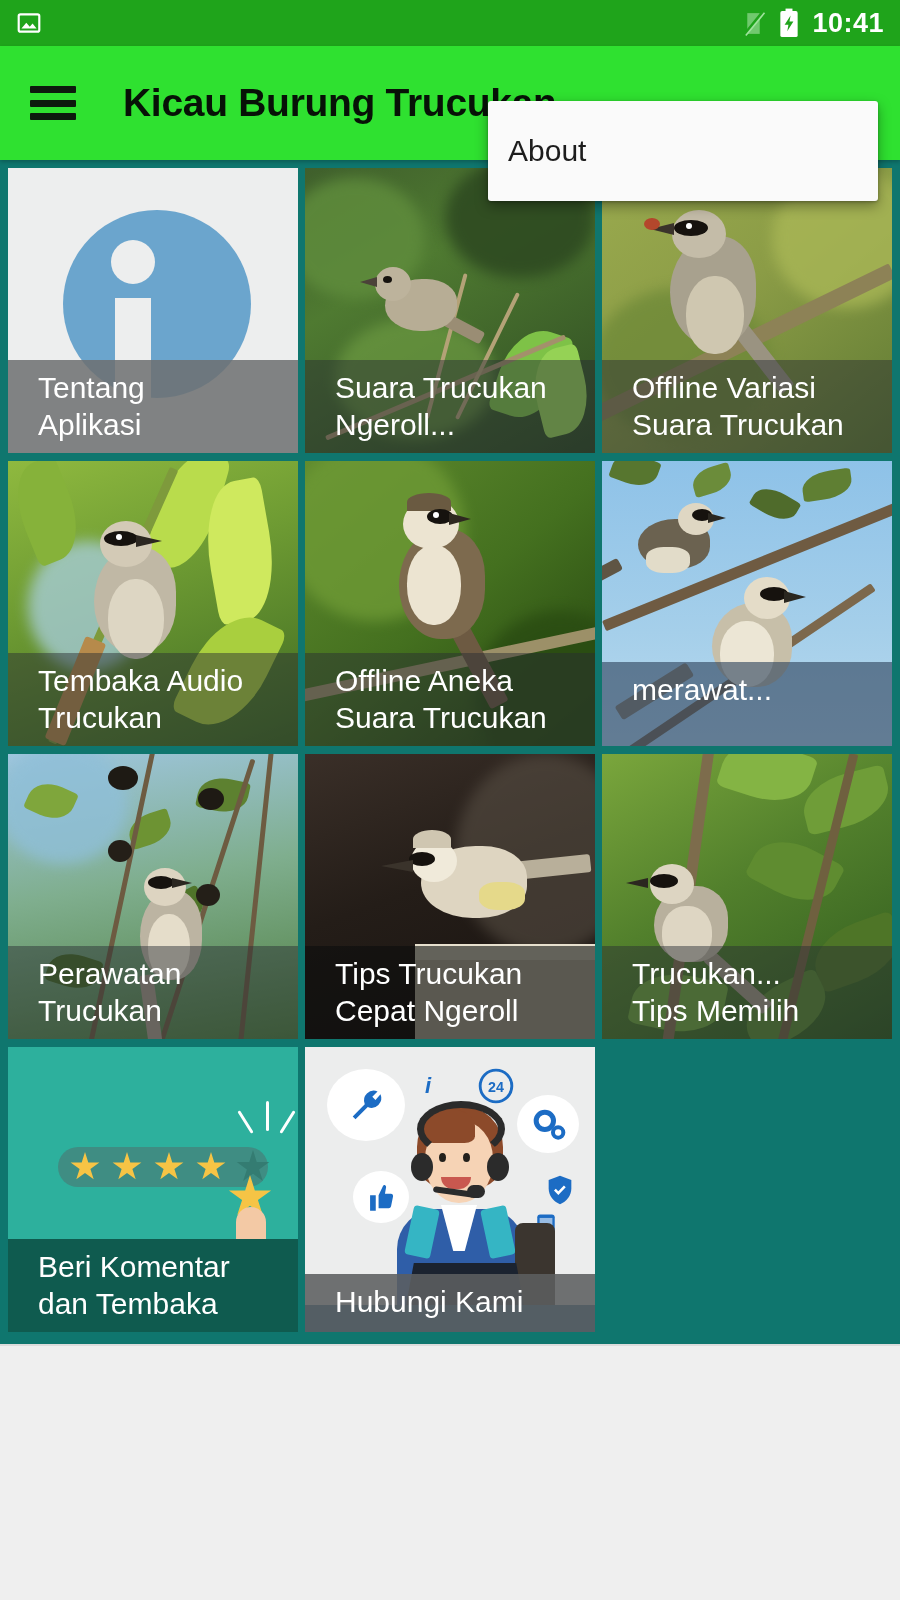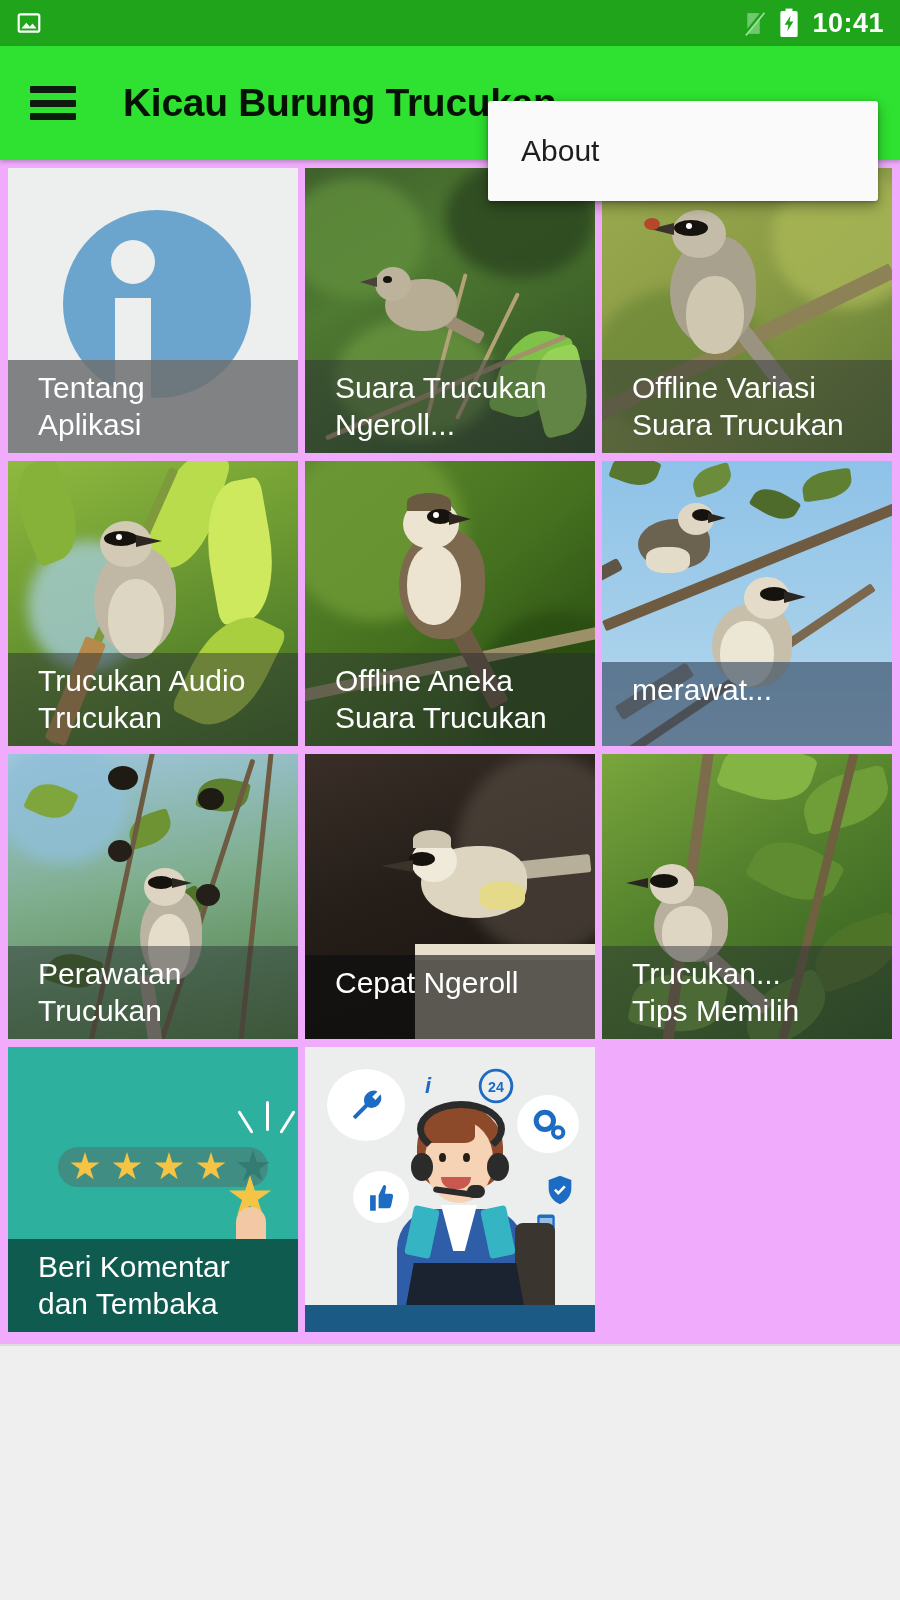--- a/index.html
+++ b/index.html
@@ -71,32 +71,32 @@
     height: 100px;
     background: #fafafa;
     border-radius: 3px;
     box-shadow: 0 5px 13px rgba(0,0,0,.36), 0 1px 3px rgba(0,0,0,.26);
     z-index: 40;
     display: flex;
     align-items: center;
   }
   .popup-item {
     width: 100%;
-    padding: 0 0 0 33px;
+    padding: 0 0 0 20px;
     font-size: 30px;
     color: #1d1d1d;
     cursor: pointer;
     line-height: 1;
   }
 
   
   .content {
     position: relative;
     height: 1186px;
-    background: #f0abfc;
+    background: #0f766e;
     padding: 8px 8px 0 8px;
   }
   .grid {
     display: grid;
     grid-template-columns: repeat(3, 1fr);
     gap: 8px 7px;
   }
   .tile {
     position: relative;
     height: 285px;
@@ -295,21 +295,21 @@
           <div class="tail" style="left:30px;top:120px;width:110px;height:22px;background:#b68a4b;transform:rotate(112deg)"></div>
           <div class="body" style="left:28px;top:38px;width:82px;height:106px;background:#c0b8a5"></div>
           <div style="position:absolute;left:42px;top:70px;width:56px;height:80px;background:#ddd6c3;border-radius:48%"></div>
           <div class="head" style="left:34px;top:12px;width:52px;height:46px;background:#d3cab6"></div>
           <div class="eyeband" style="left:38px;top:22px;width:34px;height:15px"></div>
           <div class="eye" style="left:50px;top:25px;width:6px;height:6px"></div>
           <div class="beak" style="left:70px;top:26px;border-top:6px solid transparent;border-bottom:6px solid transparent;border-left:26px solid #2c2721"></div>
         </div>
       </div>
       <div class="caption">
-        <span class="cap-line">Trucukan Audio</span>
+        <span class="cap-line">Tembaka Audio</span>
         <span class="cap-line">Trucukan</span>
       </div>
     </div>
 
     <div class="tile">
       <div class="tile-art" style="background:linear-gradient(140deg,#5f8a2e 0%,#44701f 50%,#23420f 100%)">
         <div class="blob" style="left:-20px;top:-20px;width:180px;height:180px;background:#6e9a35;opacity:.8"></div>
         <div class="blob" style="left:170px;top:150px;width:170px;height:170px;background:#2a4c12;opacity:.85"></div>
         <div class="branch" style="left:-10px;top:230px;width:330px;height:12px;background:#9c9068;transform:rotate(-12deg)"></div>
         <div class="bird" style="left:68px;top:24px;width:170px;height:200px">
@@ -398,20 +398,21 @@
           <div class="tail" style="left:112px;top:58px;width:96px;height:18px;background:#b8af9a;transform:rotate(-6deg)"></div>
           <div class="body" style="left:38px;top:40px;width:106px;height:72px;background:#ded5c1"></div>
           <div style="position:absolute;left:96px;top:76px;width:46px;height:28px;background:#e5d98a;border-radius:40%"></div>
           <div class="head" style="left:28px;top:34px;width:46px;height:42px;background:#f0eada"></div>
           <div style="position:absolute;left:30px;top:24px;width:38px;height:18px;background:#cfc6b1;border-radius:50% 50% 0 0"></div>
           <div class="eyeband" style="left:26px;top:46px;width:26px;height:14px"></div>
           <div class="beak" style="left:-2px;top:54px;border-top:6px solid transparent;border-bottom:6px solid transparent;border-right:32px solid #3a332b"></div>
         </div>
       </div>
       <div class="caption dark">
+        <span class="cap-line">Tips Trucukan</span>
         <span class="cap-line">Cepat Ngeroll</span>
       </div>
     </div>
 
     <div class="tile">
       <div class="tile-art" style="background:linear-gradient(150deg,#7aa63c 0%,#52802c 45%,#2f5a1e 100%)">
         <div class="leaf" style="left:120px;top:-10px;width:90px;height:56px;background:#84b444;transform:rotate(18deg)"></div>
         <div class="leaf" style="left:200px;top:20px;width:88px;height:52px;background:#6f9d38;transform:rotate(-14deg)"></div>
         <div class="leaf" style="left:150px;top:90px;width:86px;height:54px;background:#5f8c30;transform:rotate(28deg)"></div>
         <div class="leaf" style="left:210px;top:170px;width:90px;height:56px;background:#4e7527;transform:rotate(-20deg)"></div>
@@ -507,19 +508,22 @@
         <div style="position:absolute;left:128px;top:142px;width:42px;height:6px;background:#2b2b2b;border-radius:3px;transform:rotate(8deg)"></div>
         <div style="position:absolute;left:162px;top:138px;width:18px;height:13px;background:#2b2b2b;border-radius:7px"></div>
         <div class="agent-shirt" style="left:92px;top:162px;width:128px;height:110px"></div>
         <div style="position:absolute;left:104px;top:160px;width:26px;height:50px;background:#35b5c4;transform:rotate(12deg);border-radius:4px"></div>
         <div style="position:absolute;left:180px;top:160px;width:26px;height:50px;background:#35b5c4;transform:rotate(-12deg);border-radius:4px"></div>
         <div class="agent-collar" style="left:136px;top:158px;width:36px;height:46px;clip-path:polygon(0 0,100% 0,66% 100%,34% 100%)"></div>
         <div style="position:absolute;left:210px;top:176px;width:40px;height:90px;background:#3b352f;border-radius:8px"></div>
         <div class="laptop" style="left:96px;top:216px;width:128px;height:70px;clip-path:polygon(10% 0,90% 0,100% 100%,0 100%)"></div>
         <div class="desk" style="left:0px;top:258px;width:290px;height:32px"></div>
       </div>
+      <div class="caption steel" style="min-height:58px">
+        <span class="cap-line">Hubungi Kami</span>
+      </div>
     </div>
 
   </div>
   <div class="bottom-rule"></div>
 </div>
 
 <div class="page-bottom"></div>
 
 </body></html>

